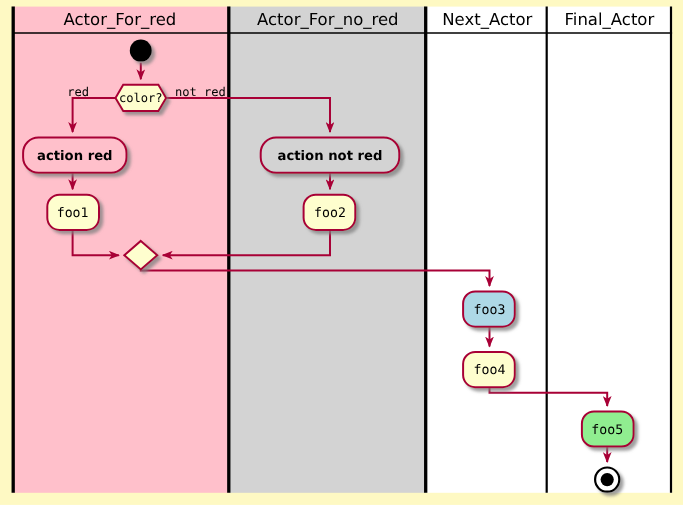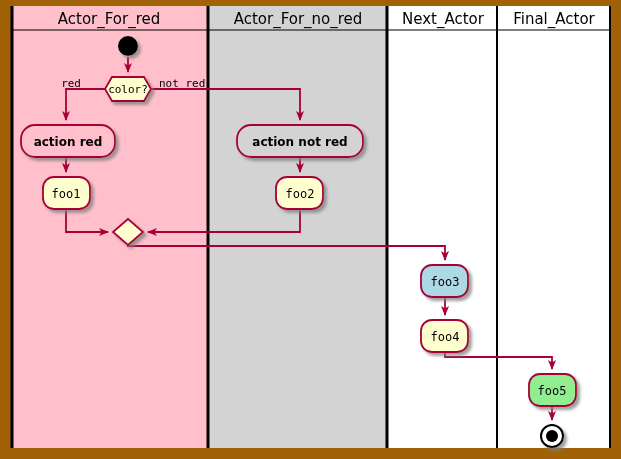--- a/index.html
+++ b/index.html
@@ -4,21 +4,21 @@
 <style>
   html, body {
     margin: 0;
     padding: 0;
     background: #ffffff;
   }
   #diagram-root {
     position: relative;
     width: 621px;
     height: 459px;
-    background: #a16207;
+    background: #fef9c3;
     font-family: "DejaVu Sans", sans-serif;
     overflow: hidden;
   }
   #diagram-svg {
     position: absolute;
     left: 0;
     top: 0;
   }
   .lane-title {
     font-family: "DejaVu Sans", sans-serif;

